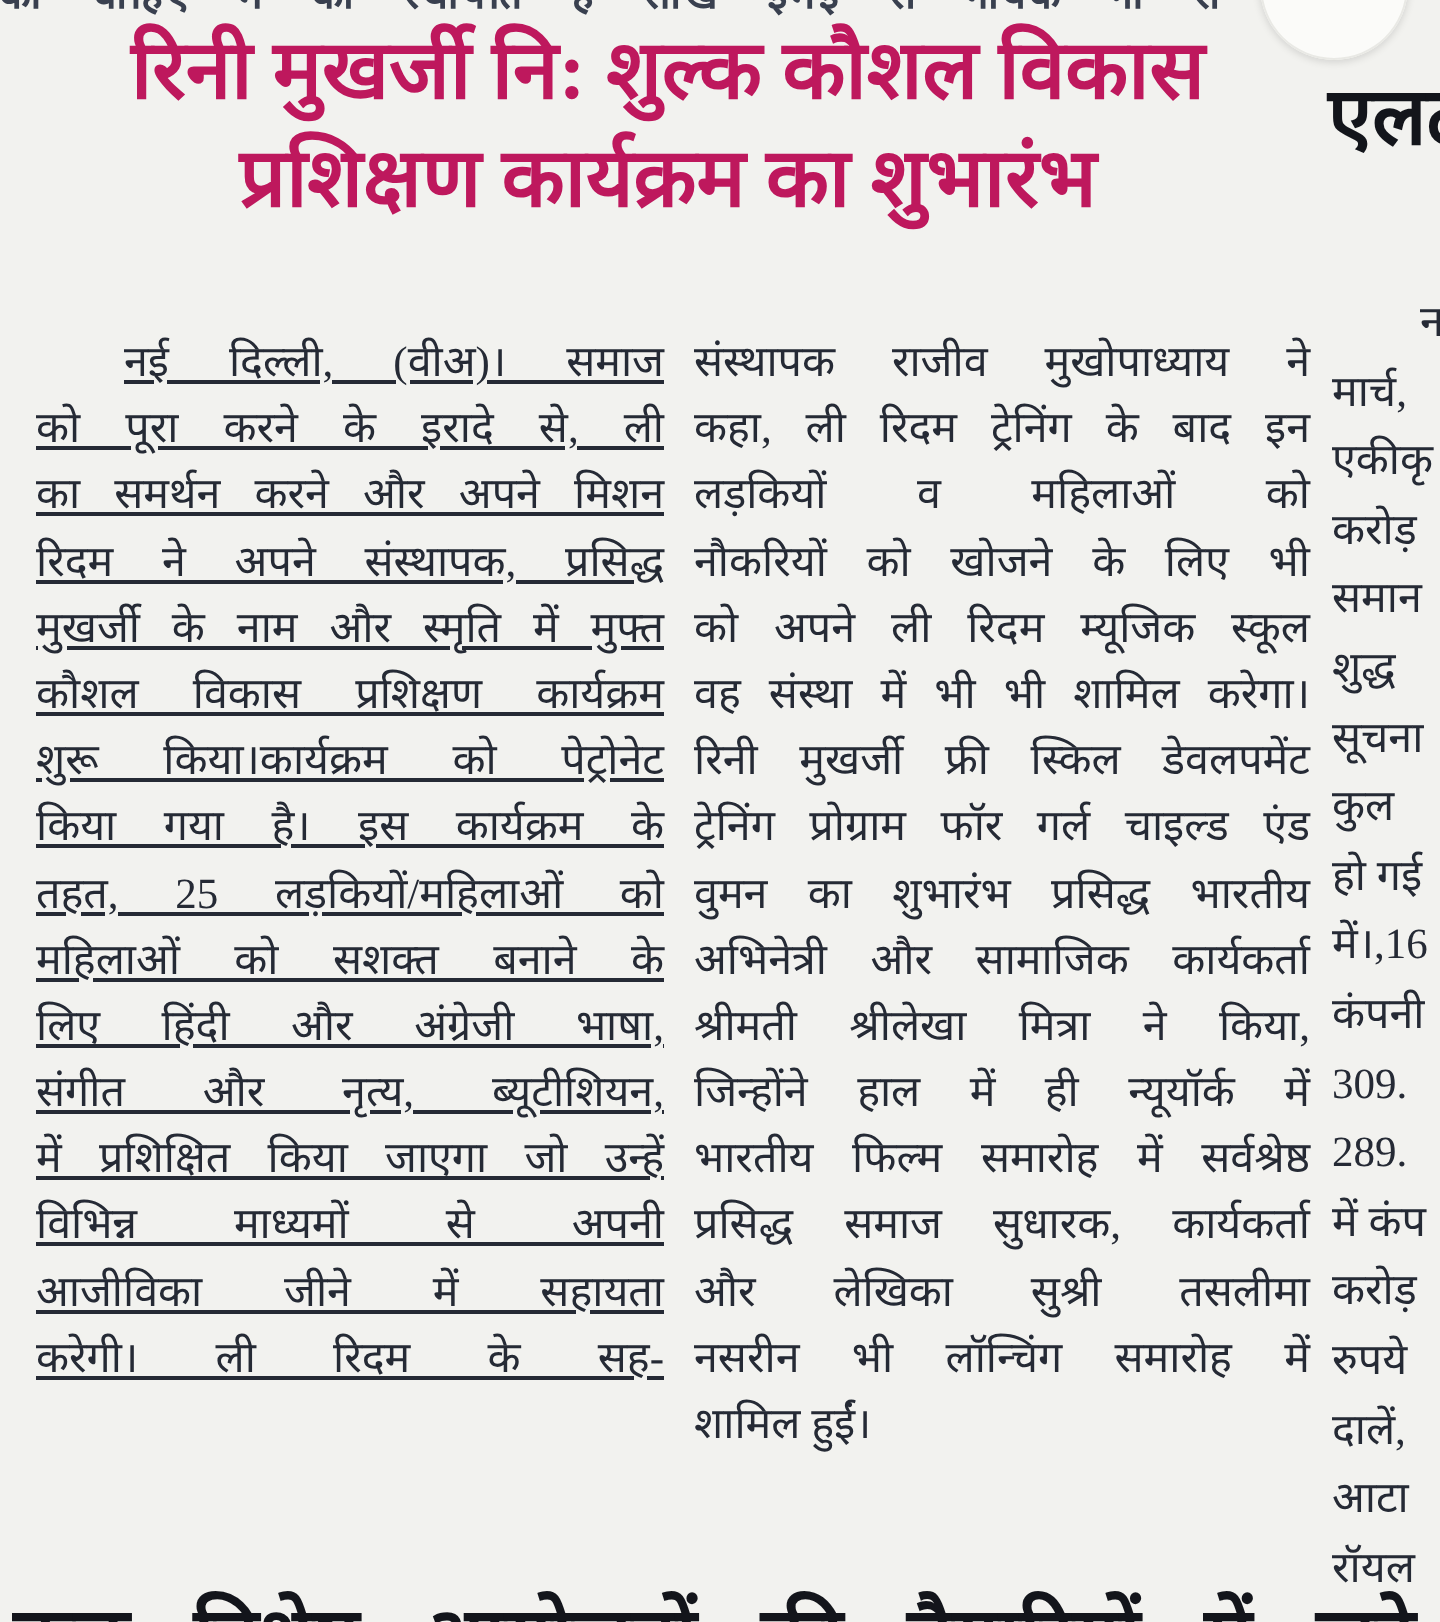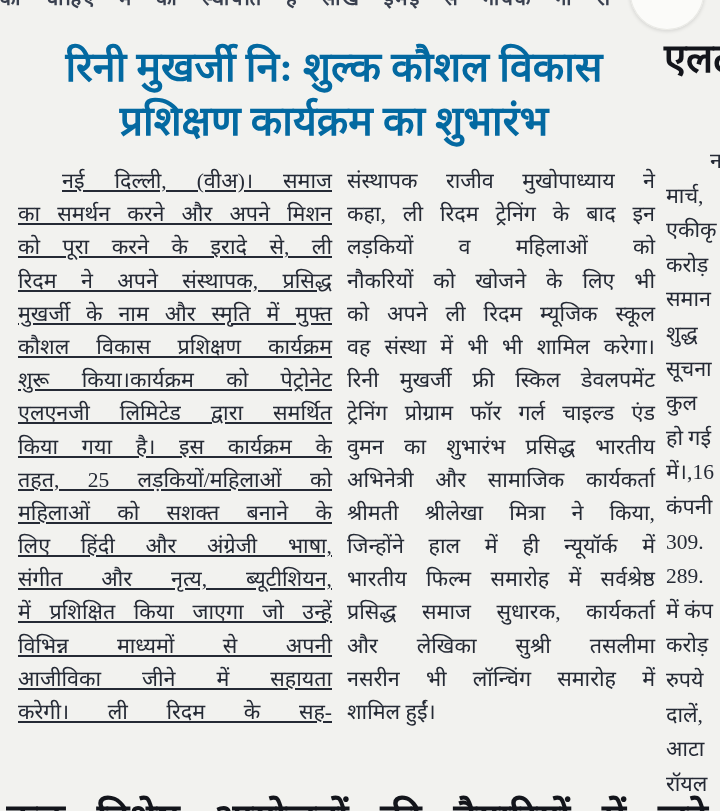--- a/index.html
+++ b/index.html
@@ -23,22 +23,22 @@
 
   
   .float-circle{
     position:absolute;left:630px;top:-44px;width:74px;height:74px;
     border-radius:50%;
     background:#fbfbf9;
     box-shadow:0 1px 4px rgba(0,0,0,.14), inset 0 0 0 1px #e9e9e5;
   }
 
   .headline{
-    position:absolute;left:14px;top:40px;width:640px;
-    text-align:center;font-weight:bold;color:#0369a1;
+    position:absolute;left:14px;top:8px;width:640px;
+    text-align:center;font-weight:bold;color:#be185d;
     font-size:41px;line-height:54px;
   }
   .side-headline{
     position:absolute;left:664px;top:34px;width:120px;
     font-weight:bold;color:#13151b;font-size:40px;line-height:50px;
     white-space:nowrap;
   }
 
   .col{position:absolute;font-size:21.5px;color:#252a35;}
   .col1{left:18px;top:165px;width:314px;text-decoration:underline;}
@@ -77,27 +77,26 @@
 
   <div class="headline">
     <div>रिनी मुखर्जी नि: शुल्क कौशल विकास</div>
     <div>प्रशिक्षण कार्यक्रम का शुभारंभ</div>
   </div>
 
   <div class="side-headline">एलट</div>
 
   <div class="col col1">
       <div class="line indent">नई दिल्ली, (वीअ)। समाज</div>
+      <div class="line">को पूरा करने के इरादे से, ली</div>
       <div class="line">का समर्थन करने और अपने मिशन</div>
-      <div class="line">को पूरा करने के इरादे से, ली</div>
       <div class="line">रिदम ने अपने संस्थापक, प्रसिद्ध</div>
       <div class="line">मुखर्जी के नाम और स्मृति में मुफ्त</div>
       <div class="line">कौशल विकास प्रशिक्षण कार्यक्रम</div>
       <div class="line">शुरू किया।कार्यक्रम को पेट्रोनेट</div>
-      <div class="line">एलएनजी लिमिटेड द्वारा समर्थित</div>
       <div class="line">किया गया है। इस कार्यक्रम के</div>
       <div class="line">तहत, 25 लड़कियों/महिलाओं को</div>
       <div class="line">महिलाओं को सशक्त बनाने के</div>
       <div class="line">लिए हिंदी और अंग्रेजी भाषा,</div>
       <div class="line">संगीत और नृत्य, ब्यूटीशियन,</div>
       <div class="line">में प्रशिक्षित किया जाएगा जो उन्हें</div>
       <div class="line">विभिन्न माध्यमों से अपनी</div>
       <div class="line">आजीविका जीने में सहायता</div>
       <div class="line">करेगी। ली रिदम के सह-</div>
     </div>

